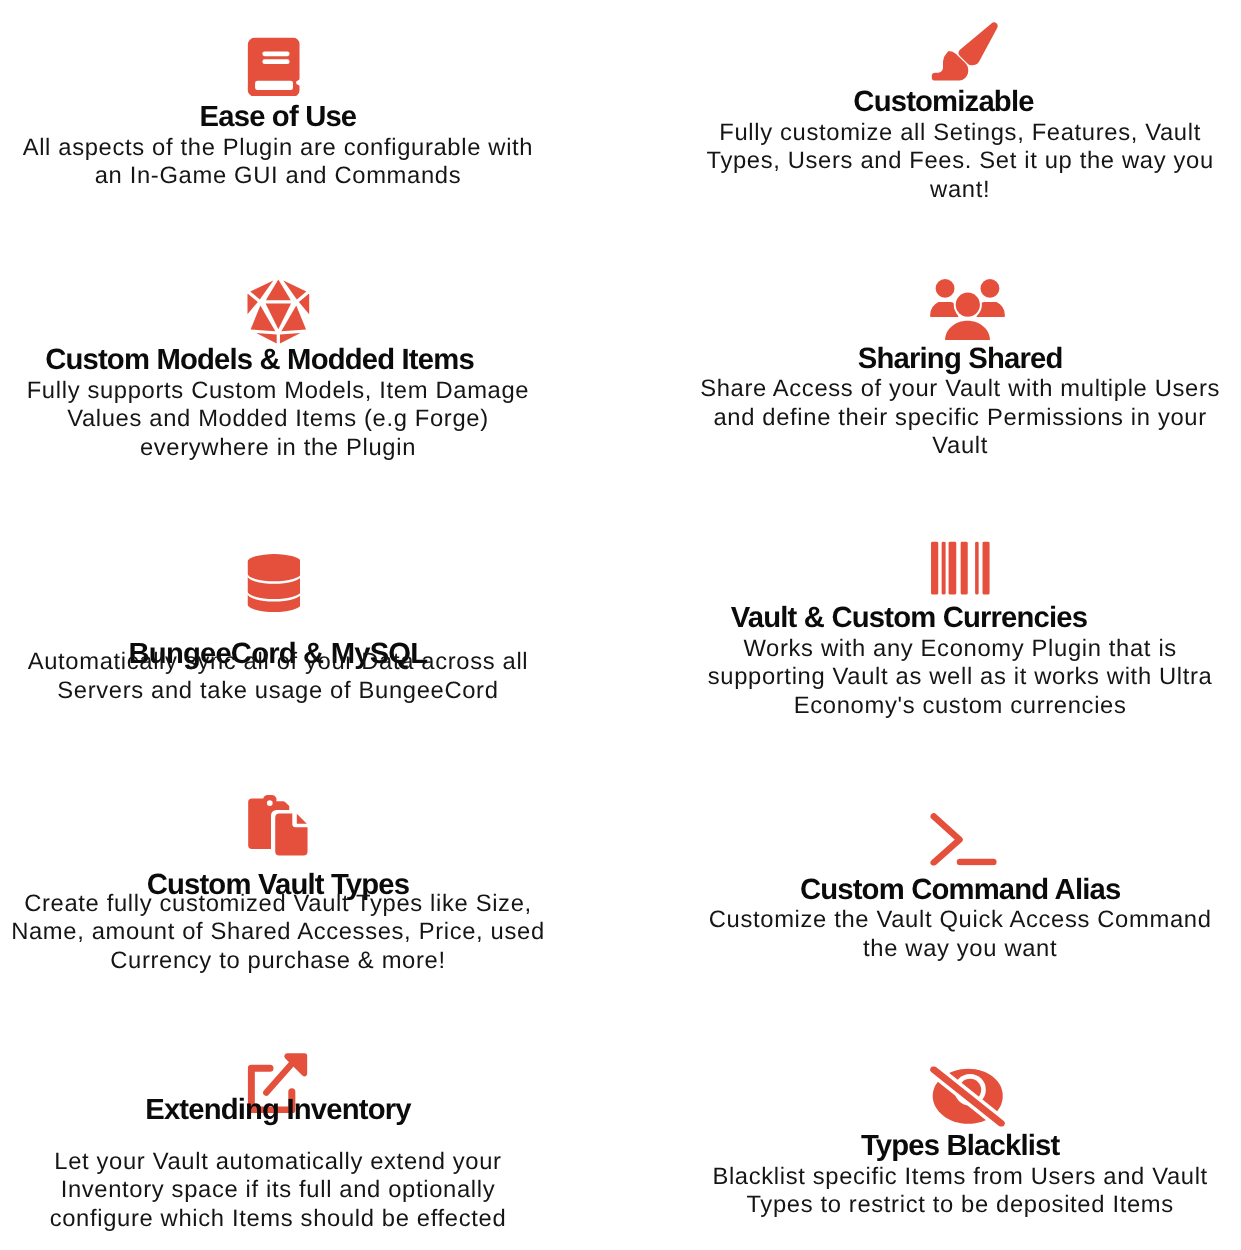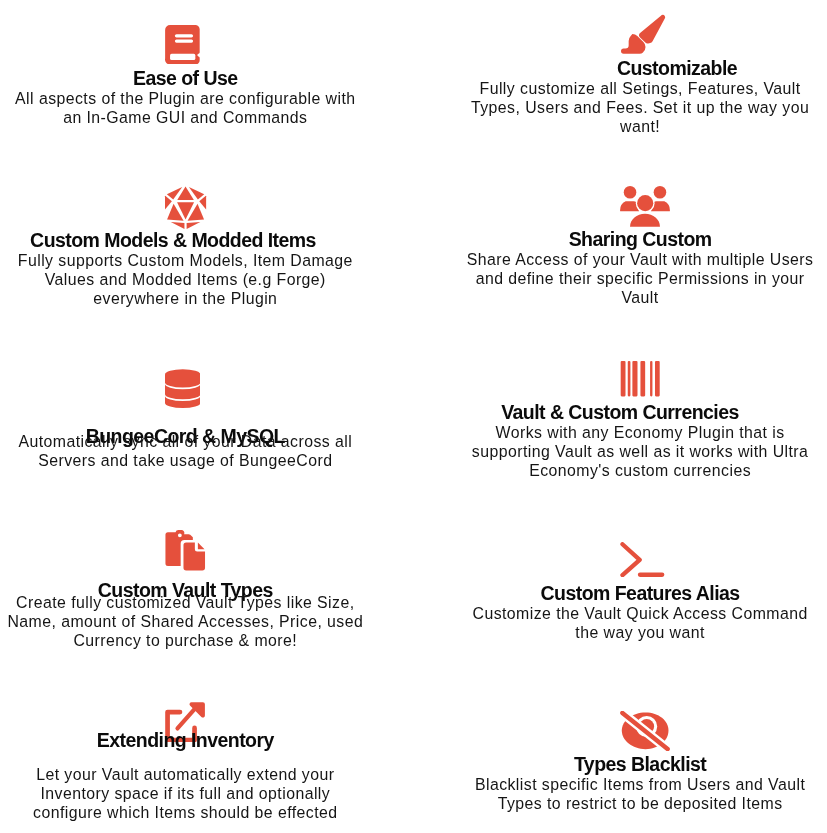--- a/index.html
+++ b/index.html
@@ -41,21 +41,21 @@
     <div class="feature-description" style="left:-14.7px;top:88.7px;width:400px">All aspects of the Plugin are configurable with
 an In-Game GUI and Commands</div>
   </div>
   <div class="feature-card">
     <div class="feature-icon-wrap" style="left:621.3px;top:13.3px">
 <svg class="icon-svg" width="44.4" height="44.3" viewBox="0 0 44 41" aria-hidden="true">
 <path d="M41.4 0.4a2.4 2.4 0 0 1 2.0 3.7L31.3 26.6a3.8 3.8 0 0 1-2.4 1.8l-2.0.4a3.2 3.2 0 0 1-2.8-0.9l-5.2-5.0a3.2 3.2 0 0 1-.3-4.2L39.6 1.2a2.4 2.4 0 0 1 1.8-.8z"></path>
 <path d="M11.3 19.4a7.0 7.0 0 0 1 4.9 2.0l6.0 5.8a7.0 7.0 0 0 1-.1 10.1l-.3.3a4.8 4.8 0 0 1-3.3 1.3H2.6a2.6 2.6 0 0 1 0-5.2h1.8A3.2 3.2 0 0 0 7.6 30.5v-4.2a7.0 7.0 0 0 1 2.0-4.9z"></path>
 </svg>
     </div>
-    <div class="feature-title" style="left:677px;top:57.6px;transform:translateX(-50%)">Customizable</div>
+    <div class="feature-title" style="left:629px;top:57.6px;transform:translateX(-50%)">Customizable</div>
     <div class="feature-description" style="left:440.1px;top:78.6px;width:400px">Fully customize all Setings, Features, Vault
 Types, Users and Fees. Set it up the way you
 want!</div>
   </div>
   <div class="feature-card">
     <div class="feature-icon-wrap" style="left:163.5px;top:184.6px">
 <svg class="icon-svg" width="43.1" height="45.0" viewBox="0 0 40 43" aria-hidden="true">
 <polygon points="20.00,1.33 27.94,14.45 12.06,14.45"></polygon>
 <polygon points="16.80,1.96 8.21,13.97 2.13,8.85"></polygon>
 <polygon points="23.20,1.96 37.87,8.85 31.79,13.97"></polygon>
@@ -78,21 +78,21 @@
 <svg class="icon-svg" width="52.0" height="40.9" viewBox="0 0 50 41" aria-hidden="true">
 <circle cx="10.0" cy="6.3" r="6.3"></circle>
 <circle cx="40.0" cy="6.3" r="6.3"></circle>
 <path d="M5.6 15.4h8.0a3.2 3.2 0 0 1 3.2 3.2v0.4a13.2 13.2 0 0 0 2.3 6.4H.8a.8.8 0 0 1-.8-.9 9.9 9.9 0 0 1 5.6-9.1z"></path>
 <path d="M44.4 15.4h-8.0a3.2 3.2 0 0 0-3.2 3.2v0.4a13.2 13.2 0 0 1-2.3 6.4h18.3a.8.8 0 0 0 .8-.9 9.9 9.9 0 0 0-5.6-9.1z"></path>
 <circle cx="25.2" cy="17.2" r="9.4" fill="#fff"></circle>
 <circle cx="25.2" cy="17.2" r="8.1"></circle>
 <path d="M25 27.9c8.3 0 15 5.8 15 12.9H10c0-7.1 6.7-12.9 15-12.9z"></path>
 </svg>
     </div>
-    <div class="feature-title" style="left:640.1px;top:229.4px;transform:translateX(-50%)">Sharing Custom</div>
+    <div class="feature-title" style="left:640.1px;top:229.4px;transform:translateX(-50%)">Sharing Shared</div>
     <div class="feature-description" style="left:440.1px;top:250.4px;width:400px">Share Access of your Vault with multiple Users
 and define their specific Permissions in your
 Vault</div>
   </div>
   <div class="feature-card">
     <div class="feature-icon-wrap" style="left:164.9px;top:367.7px">
 <svg class="icon-svg" width="35.5" height="41.4" viewBox="0 0 36 39.2" aria-hidden="true">
 <path d="M0 5.2A18.0 5.2 0 0 1 36 5.2L36 13.2A18.0 5.2 0 0 1 0 13.2Z"></path>
 <path d="M0 14.9A18.0 5.2 0 0 0 36 14.9L36 25.2A18.0 5.2 0 0 1 0 25.2Z"></path>
 <path d="M0 26.9A18.0 5.2 0 0 0 36 26.9L36 34.0A18.0 5.2 0 0 1 0 34.0Z"></path>
@@ -106,21 +106,21 @@
     <div class="feature-icon-wrap" style="left:620.1px;top:361.2px">
 <svg class="icon-svg" width="40.7" height="35.4" viewBox="0 0 40 36" aria-hidden="true">
 <rect x="0" y="0" width="4.9" height="36" rx="1.1"></rect>
 <rect x="7.2" y="0" width="2.7" height="36" rx="1.1"></rect>
 <rect x="11.9" y="0" width="5.2" height="36" rx="1.1"></rect>
 <rect x="20.1" y="0" width="4.8" height="36" rx="1.1"></rect>
 <rect x="29.9" y="0" width="2.4" height="36" rx="1.1"></rect>
 <rect x="34.9" y="0" width="4.8" height="36" rx="1.1"></rect>
 </svg>
     </div>
-    <div class="feature-title" style="left:620px;top:402.2px;transform:translateX(-50%)">Vault &amp; Custom Currencies</div>
+    <div class="feature-title" style="left:606px;top:402.2px;transform:translateX(-50%)">Vault &amp; Custom Currencies</div>
     <div class="feature-description" style="left:440.1px;top:423.2px;width:400px">Works with any Economy Plugin that is
 supporting Vault as well as it works with Ultra
 Economy's custom currencies</div>
   </div>
   <div class="feature-card">
     <div class="feature-icon-wrap" style="left:164.8px;top:529.6px">
 <svg class="icon-svg" width="41.2" height="41.3" viewBox="0 0 40 41" aria-hidden="true">
 <path d="M12.9 0a3.0 3.0 0 0 0-2.9 2.3H2.5A2.5 2.5 0 0 0 0 4.8v28.4a2.5 2.5 0 0 0 2.5 2.5h12.6V13.6a3.7 3.7 0 0 1 3.7-3.7h8.4V7.3l-2.6-2.5a2.4 2.4 0 0 0-1.7-.6h-4.4A3.0 3.0 0 0 0 15.7 0zm1.4 3.4a1.9 1.9 0 1 1 0 3.8 1.9 1.9 0 0 1 0-3.8z"></path>
 <path d="M20.6 12.3a2.7 2.7 0 0 0-2.7 2.7v22.4a2.7 2.7 0 0 0 2.7 2.7h16.0a2.7 2.7 0 0 0 2.7-2.7V21.4h-7.9a2.2 2.2 0 0 1-2.2-2.2v-6.9z"></path>
 <path d="M32.2 12.4l6.6 6.6h-6.6z"></path>
@@ -131,21 +131,21 @@
 Name, amount of Shared Accesses, Price, used
 Currency to purchase &amp; more!</div>
   </div>
   <div class="feature-card">
     <div class="feature-icon-wrap" style="left:620.0px;top:542.0px">
 <svg class="icon-svg" width="44.7" height="35.4" viewBox="0 0 45 36" fill="none" stroke="currentColor" stroke-width="4.4" stroke-linecap="round" stroke-linejoin="round" aria-hidden="true">
 <polyline fill="none" points="2.3,2.3 19.8,18.1 2.3,33.7"></polyline>
 <line fill="none" x1="20.1" y1="33.3" x2="42.7" y2="33.3"></line>
 </svg>
     </div>
-    <div class="feature-title" style="left:640.1px;top:582.7px;transform:translateX(-50%)">Custom Features Alias</div>
+    <div class="feature-title" style="left:640.1px;top:582.7px;transform:translateX(-50%)">Custom Command Alias</div>
     <div class="feature-description" style="left:440.1px;top:603.7px;width:400px">Customize the Vault Quick Access Command
 the way you want</div>
   </div>
   <div class="feature-card">
     <div class="feature-icon-wrap" style="left:165.1px;top:701.5px">
 <svg class="icon-svg" width="40" height="40" viewBox="0 0 40 40" aria-hidden="true">
 <path fill="none" d="M15.0 10.1H2.55v27.9h27.0V25.9" stroke="currentColor" stroke-width="4.7" stroke-linecap="round" stroke-linejoin="round"></path>
 <line x1="12.5" y1="26.4" x2="29.3" y2="7.4" stroke="currentColor" stroke-width="4.2" stroke-linecap="round"></line>
 <path d="M26.6 0.2h11.3a2.0 2.0 0 0 1 2.0 2.0v11.3a2.0 2.0 0 0 1-3.5 1.4L25.2 3.7A2.0 2.0 0 0 1 26.6 0.2z"></path>
 </svg>

